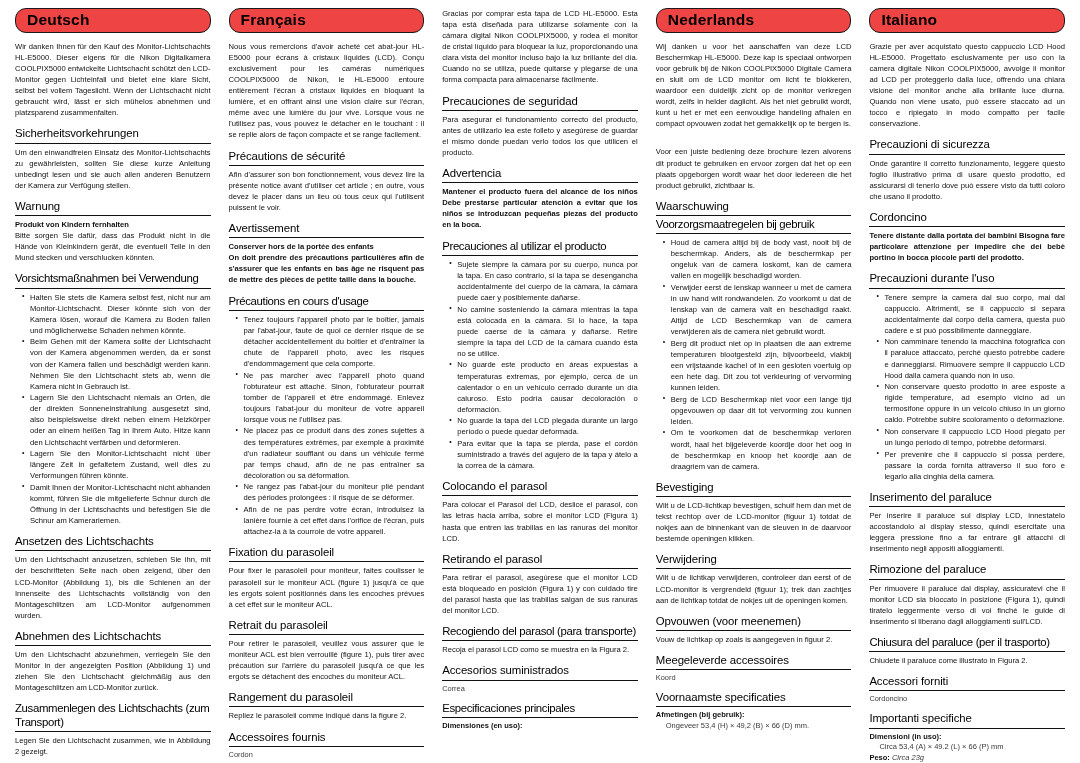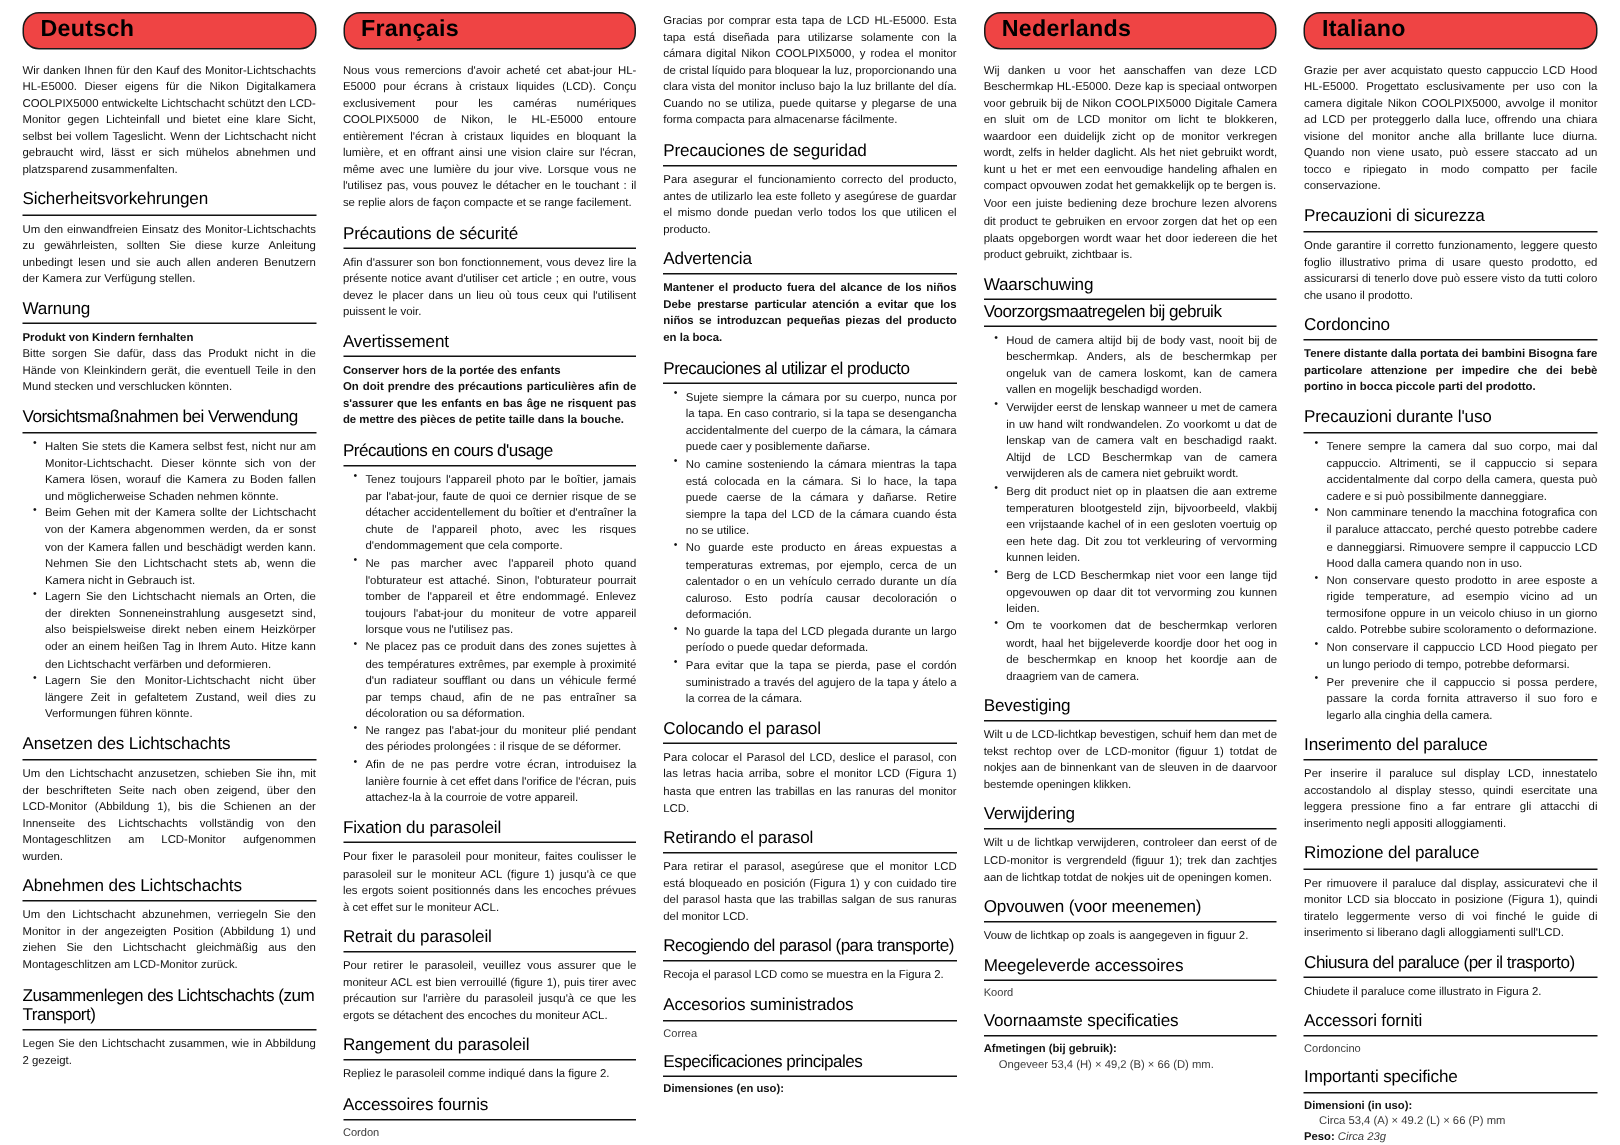--- a/index.html
+++ b/index.html
@@ -44,21 +44,21 @@
   }
 
   .intro {
     font-size: 7.6px;
     line-height: 1.46;
     text-align: justify;
     margin: 0 0 9px 0;
     color: #111;
   }
   .intro p { margin: 0; }
-  .intro p + p { margin-top: 1px; }
+  .intro p + p { margin-top: 17px; }
 
   h2.sec {
     font-size: 11.4px;
     font-weight: normal;
     margin: 0 0 2px 0;
     padding: 0 0 1.5px 0;
     border-bottom: 1.6px solid #111;
     line-height: 1.2;
     letter-spacing: -0.1px;
   }
@@ -129,20 +129,21 @@
       <div class="body-txt">
         <span class="lead">Produkt von Kindern fernhalten</span>
         <div>Bitte sorgen Sie dafür, dass das Produkt nicht in die Hände von Kleinkindern gerät, die eventuell Teile in den Mund stecken und verschlucken könnten.</div>
       </div>
       <h2 class="sec tight">Vorsichtsmaßnahmen bei Verwendung</h2>
       <ul class="bullets">
         <li>Halten Sie stets die Kamera selbst fest, nicht nur am Monitor-Lichtschacht. Dieser könnte sich von der Kamera lösen, worauf die Kamera zu Boden fallen und möglicherweise Schaden nehmen könnte.</li>
         <li>Beim Gehen mit der Kamera sollte der Lichtschacht von der Kamera abgenommen werden, da er sonst von der Kamera fallen und beschädigt werden kann. Nehmen Sie den Lichtschacht stets ab, wenn die Kamera nicht in Gebrauch ist.</li>
         <li>Lagern Sie den Lichtschacht niemals an Orten, die der direkten Sonneneinstrahlung ausgesetzt sind, also beispielsweise direkt neben einem Heizkörper oder an einem heißen Tag in Ihrem Auto. Hitze kann den Lichtschacht verfärben und deformieren.</li>
         <li>Lagern Sie den Monitor-Lichtschacht nicht über längere Zeit in gefaltetem Zustand, weil dies zu Verformungen führen könnte.</li>
+        <li>Damit Ihnen der Monitor-Lichtschacht nicht abhanden kommt, führen Sie die mitgelieferte Schnur durch die Öffnung in der Lichtschachts und befestigen Sie die Schnur am Kamerariemen.</li>
       </ul>
       <h2 class="sec">Ansetzen des Lichtschachts</h2>
       <div class="body-txt">
         <div>Um den Lichtschacht anzusetzen, schieben Sie ihn, mit der beschrifteten Seite nach oben zeigend, über den LCD-Monitor (Abbildung 1), bis die Schienen an der Innenseite des Lichtschachts vollständig von den Montageschlitzen am LCD-Monitor aufgenommen wurden.</div>
       </div>
       <h2 class="sec">Abnehmen des Lichtschachts</h2>
       <div class="body-txt">
         <div>Um den Lichtschacht abzunehmen, verriegeln Sie den Monitor in der angezeigten Position (Abbildung 1) und ziehen Sie den Lichtschacht gleichmäßig aus den Montageschlitzen am LCD-Monitor zurück.</div>
       </div>
       <h2 class="sec tight">Zusammenlegen des Lichtschachts (zum Transport)</h2>

